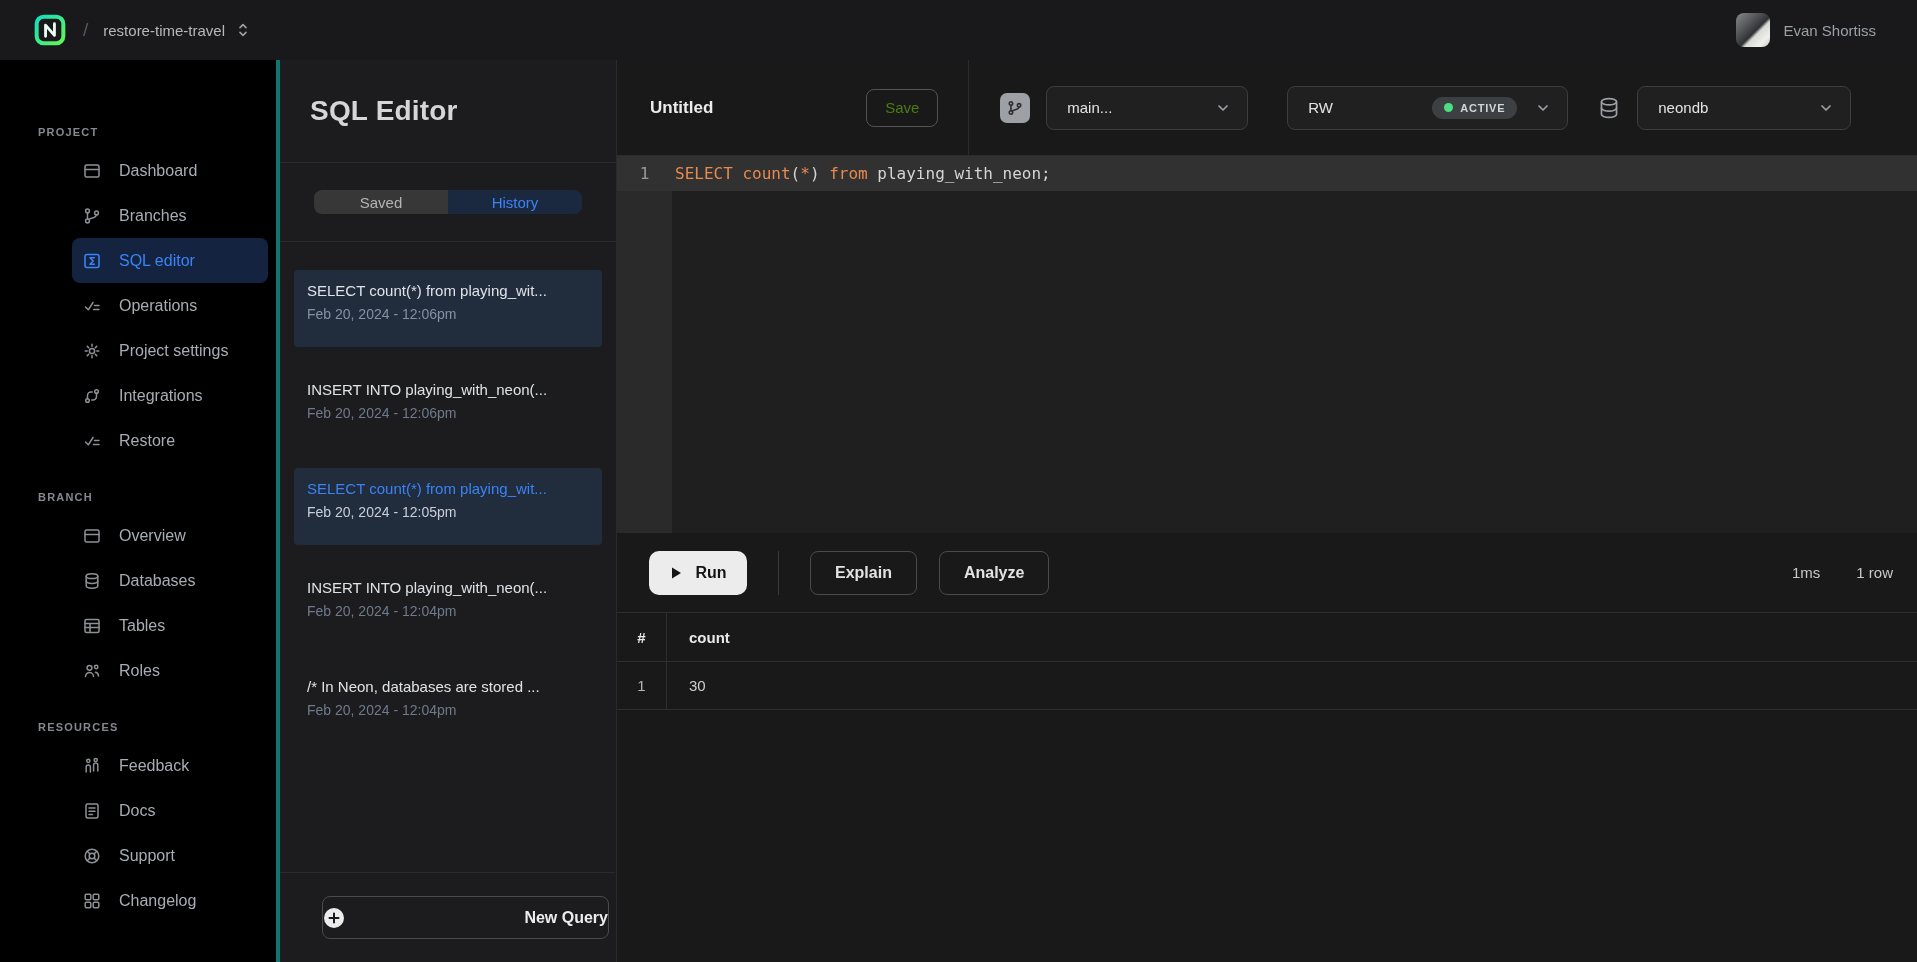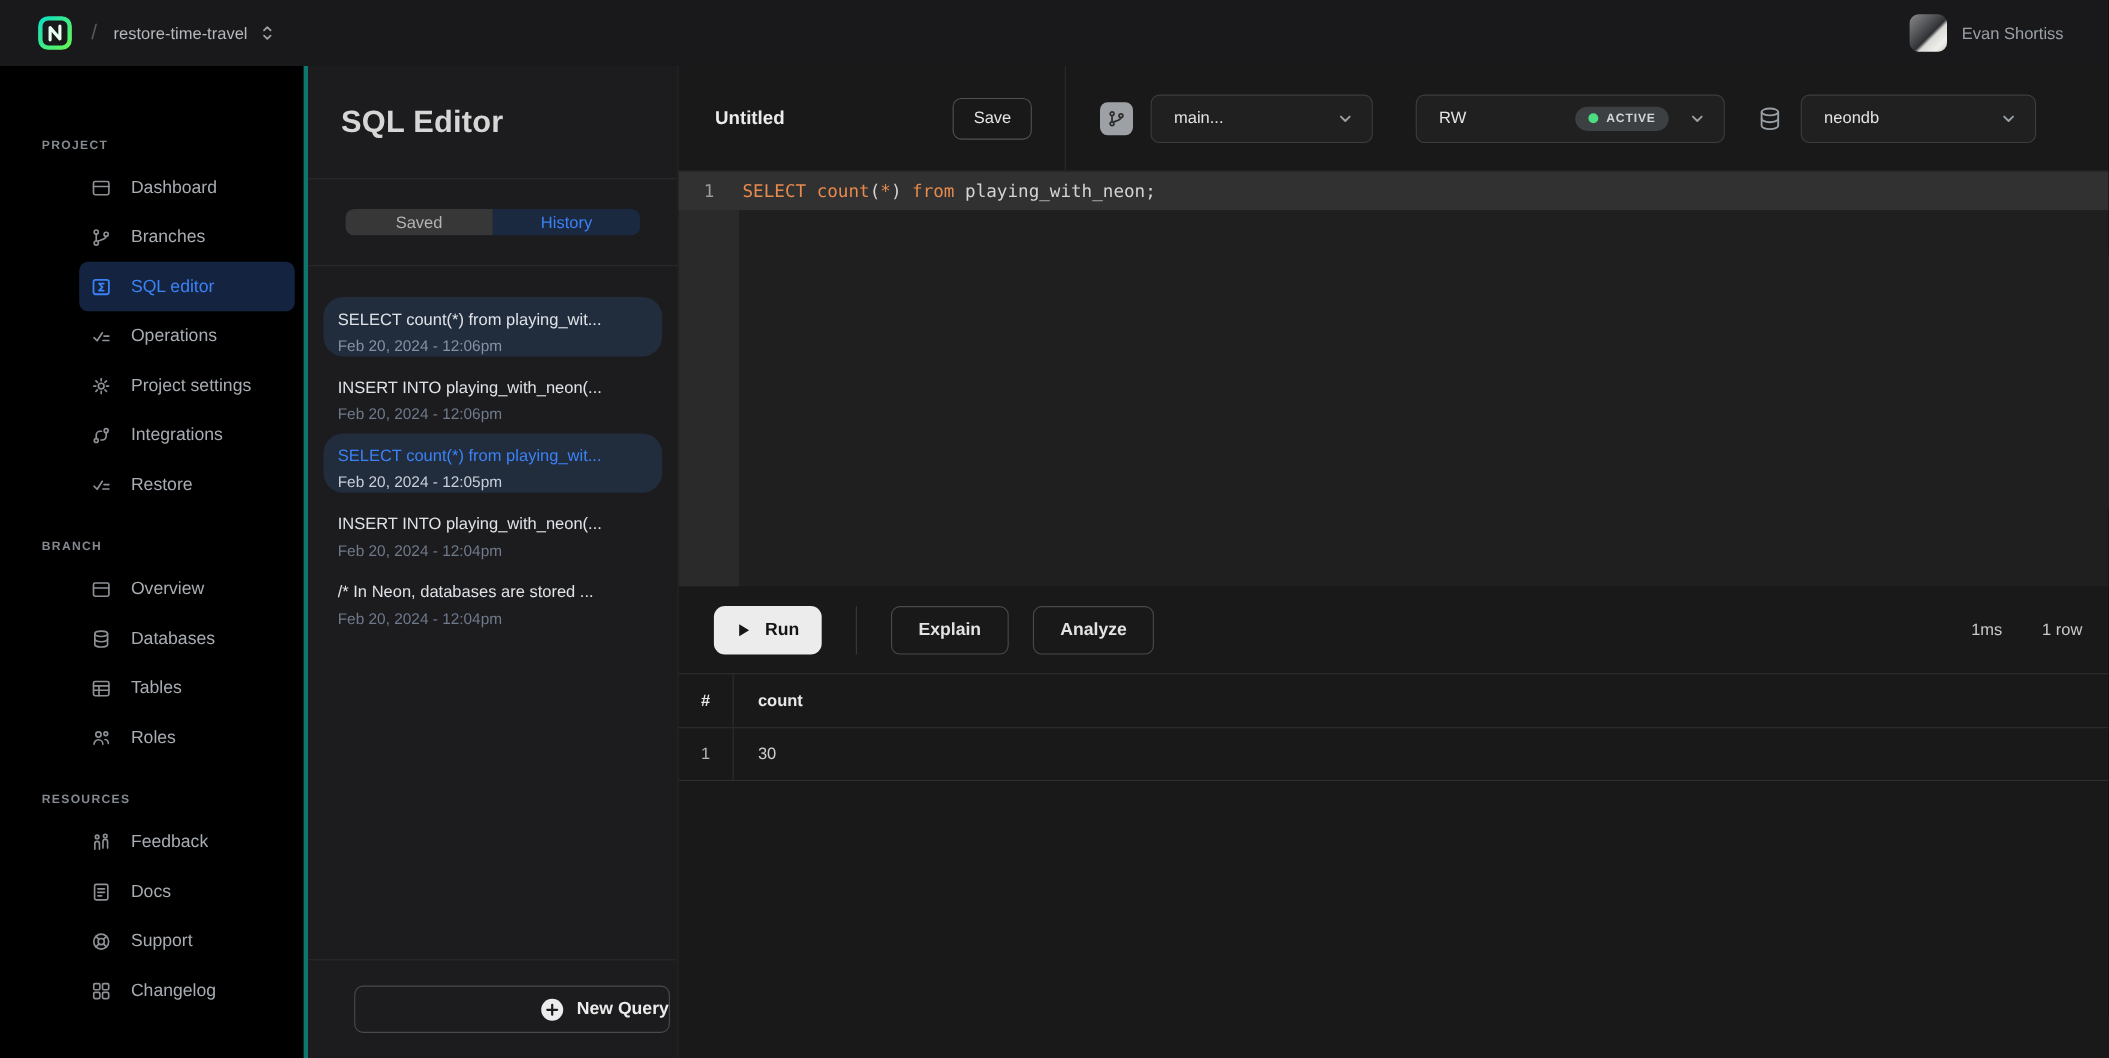--- a/index.html
+++ b/index.html
@@ -35,39 +35,39 @@
   .panel { position:absolute; top:60px; left:280px; width:337px; bottom:0; background:#1c1c1e;
            border-right:1px solid #2a2a2c; }
   .panel-head { height:103px; display:flex; align-items:center; padding-left:30px; border-bottom:1px solid #2b2b2d; }
   .panel-title { font-size:28px; font-weight:700; color:#d6d6d6; letter-spacing:.2px; }
   .tabs { margin:27px 34px 0 34px; height:24px; display:flex; border-radius:8px; overflow:hidden; }
   .tab { flex:1; display:flex; align-items:center; justify-content:center; font-size:15px; cursor:pointer; }
   .tab.saved { background:#373737; color:#b4b4b4; }
   .tab.history { background:#1b2940; color:#3b82f6; }
   .panel-divider { margin-top:27px; border-bottom:1px solid #2b2b2d; }
   .hist-list { padding:28px 14px 0 14px; }
-  .hist-item { padding:12px 13px 2px 13px; border-radius:18px; margin-bottom:8px; cursor:pointer; }
+  .hist-item { padding:12px 13px 25px 13px; border-radius:4px; margin-bottom:22px; cursor:pointer; }
   .hist-item.hl { background:#212c3d; }
   .hist-title { font-size:15px; color:#dfe3e8; white-space:nowrap; overflow:hidden; }
   .hist-item.accent .hist-title { color:#3b82f6; }
   .hist-date { margin-top:7px; font-size:14px; color:#6f7a8c; }
   .hist-item.hl .hist-date { color:#8591a4; }
   .hist-item.accent .hist-date { color:#c9cfd9; }
   .panel-footer { position:absolute; left:0; right:1px; bottom:0; height:90px; border-top:1px solid #2b2b2d;
                   display:flex; align-items:center; justify-content:center; background:#1c1c1e; }
   .new-query-btn { width:287px; height:43px; border:1px solid #4a4a4a; border-radius:8px; background:transparent;
                    color:#ececec; font-size:16px; font-weight:600; display:flex; align-items:center;
-                   justify-content:flex-end; gap:11px; cursor:pointer; font-family:inherit;margin-left:36px; }
+                   justify-content:space-between; gap:11px; cursor:pointer; font-family:inherit;margin-left:36px; }
 
   
   .main { position:absolute; top:60px; left:617px; right:0; bottom:0; background:#191919; }
   .main-header { height:96px; display:flex; align-items:center; padding-left:33px; border-bottom:1px solid #2c2c2c; }
   .doc-title { font-size:17px; font-weight:700; color:#ebebeb; }
   .save-btn { margin-left:153px; width:72px; height:38px; border:1px solid #525252; border-radius:8px;
-              background:transparent; color:#e5e5e5; font-size:15px; cursor:pointer; font-family:inherit; }
+              background:transparent; color:#4d7c0f; font-size:15px; cursor:pointer; font-family:inherit; }
   .hdr-vdiv { margin-left:30px; align-self:stretch; border-left:1px solid #2c2c2c; }
   .branch-chip { margin-left:31px; width:30px; height:30px; border-radius:7px; background:#9da1a6;
                  display:flex; align-items:center; justify-content:center; }
   .select { display:flex; align-items:center; height:44px; border:1px solid #3d3d3d; border-radius:8px;
             background:#202020; padding:0 16px 0 20px; color:#e4e4e4; font-size:15px; cursor:pointer; }
   .select .chev { margin-left:auto; display:flex; }
   .sel-branch { margin-left:16px; width:202px;align-items:center; }
   .sel-compute { margin-left:39px; width:281px; }
   .db-chip { margin-left:28px; display:flex; color:#9aa0a6; }
   .sel-db { margin-left:15px; width:214px; }

